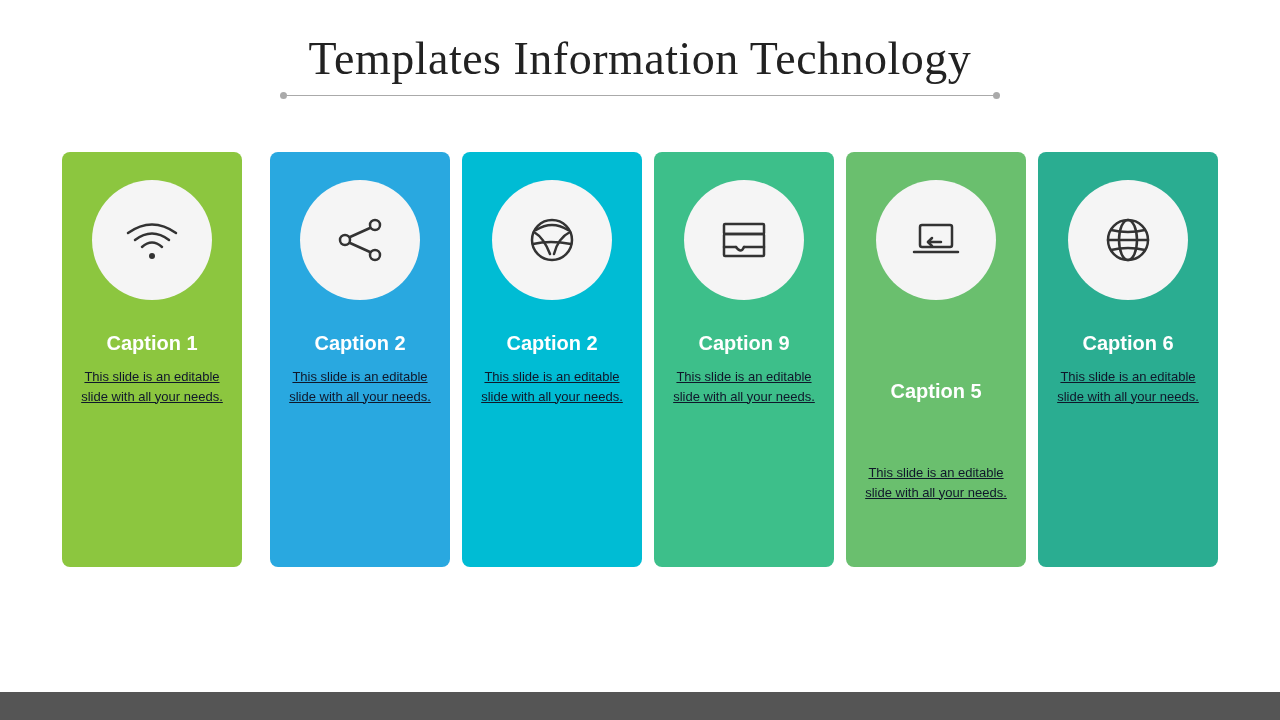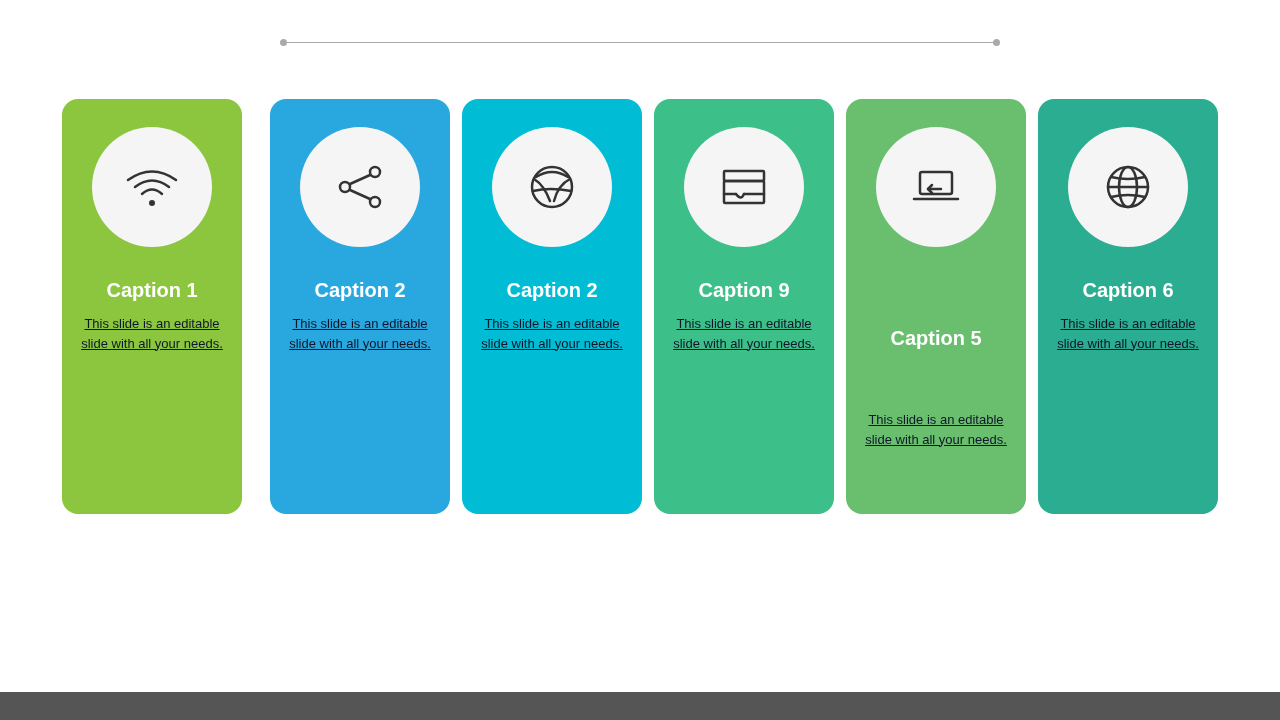--- a/index.html
+++ b/index.html
@@ -71,21 +71,21 @@
       align-items: flex-start;
       justify-content: center;
       gap: 12px;
       margin-top: 48px;
       padding: 0 60px;
     }
 
     .card {
       width: 180px;
       min-height: 415px;
-      border-radius: 16px;
+      border-radius: 8px;
       display: flex;
       flex-direction: column;
       align-items: center;
       padding: 28px 16px 28px 16px;
       position: relative;
     }
 
     .card-1 { background: #8cc63f; }
     .card-2 { background: #29a8e0; margin-left: 16px; }
     .card-3 { background: #00bcd4; }
@@ -136,20 +136,21 @@
       height: 28px;
       background: #555555;
     }
   </style>
 </head>
 <body>
 
 <div class="slide">
 
   <div class="header">
+    <h1 class="title">Templates Information Technology</h1>
     <div class="divider-line"></div>
   </div>
 
   <div class="cards-container">
 
     <div class="card card-1">
       <div class="icon-circle">
         <svg viewBox="0 0 60 60" fill="none" stroke="#333" stroke-width="2.5" stroke-linecap="round">
 
           <circle cx="30" cy="46" r="3" fill="#333" stroke="none"></circle>

